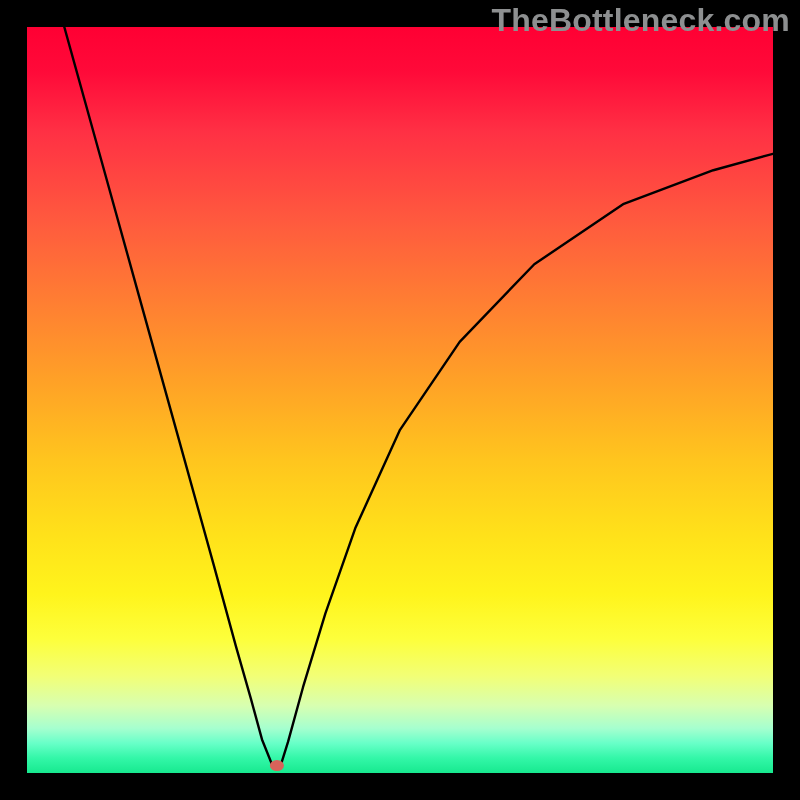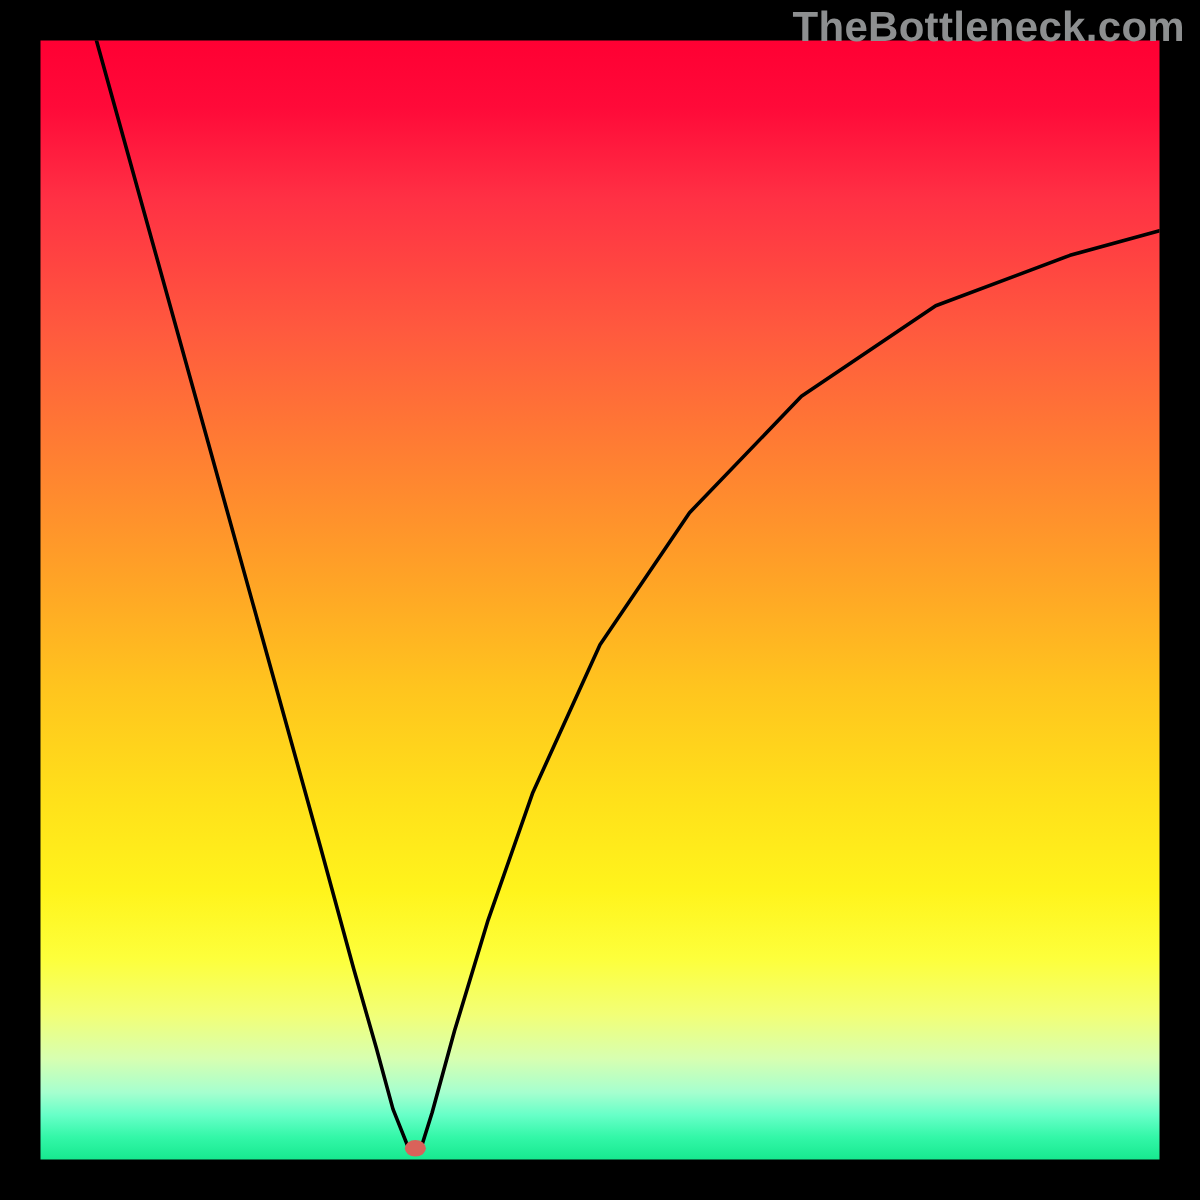--- a/index.html
+++ b/index.html
@@ -45,21 +45,21 @@
     position: absolute;
     left: 0;
     top: 0;
     width: 746px;
     height: 746px;
   }
   .watermark {
     position: absolute;
     top: 2px;
     right: 10px;
-    font-size: 28px;
+    font-size: 32px;
     font-weight: 600;
     color: #8d8f90;
     letter-spacing: 0.2px;
     user-select: none;
   }
 </style>
 </head>
 <body>
 
 <div class="frame">

